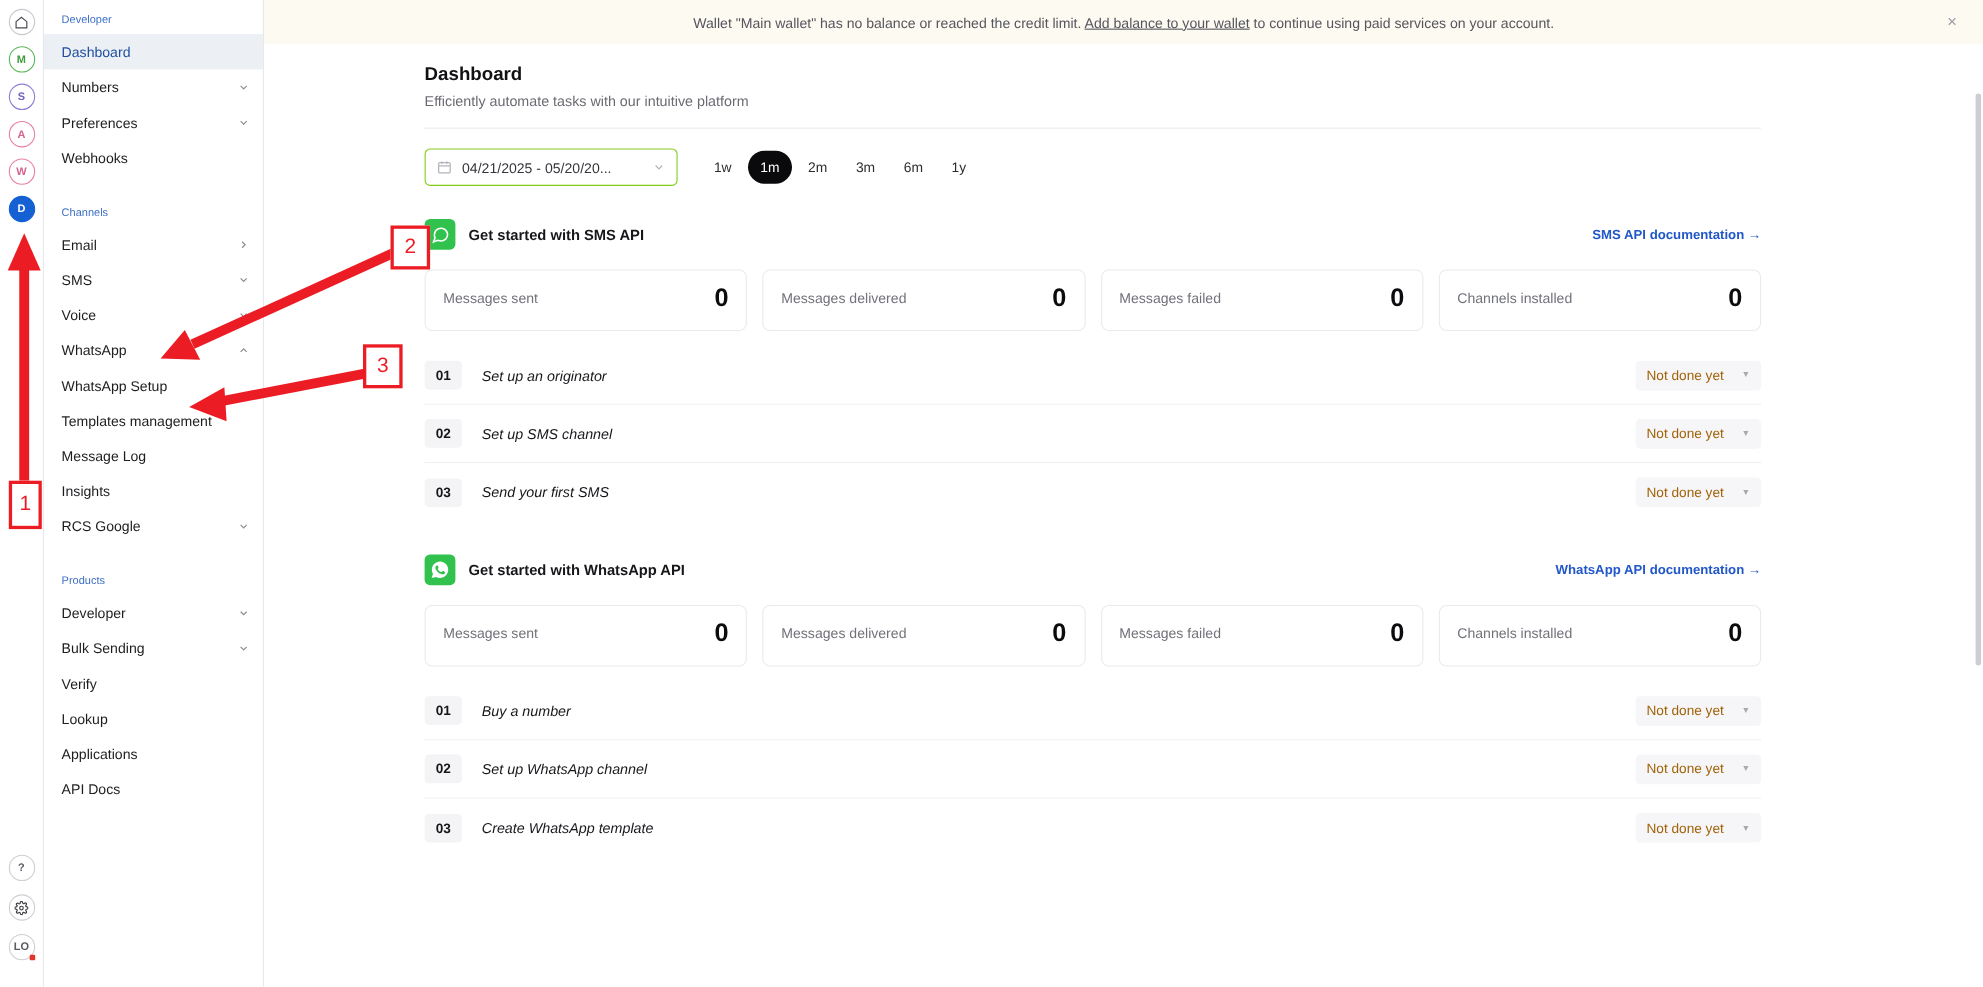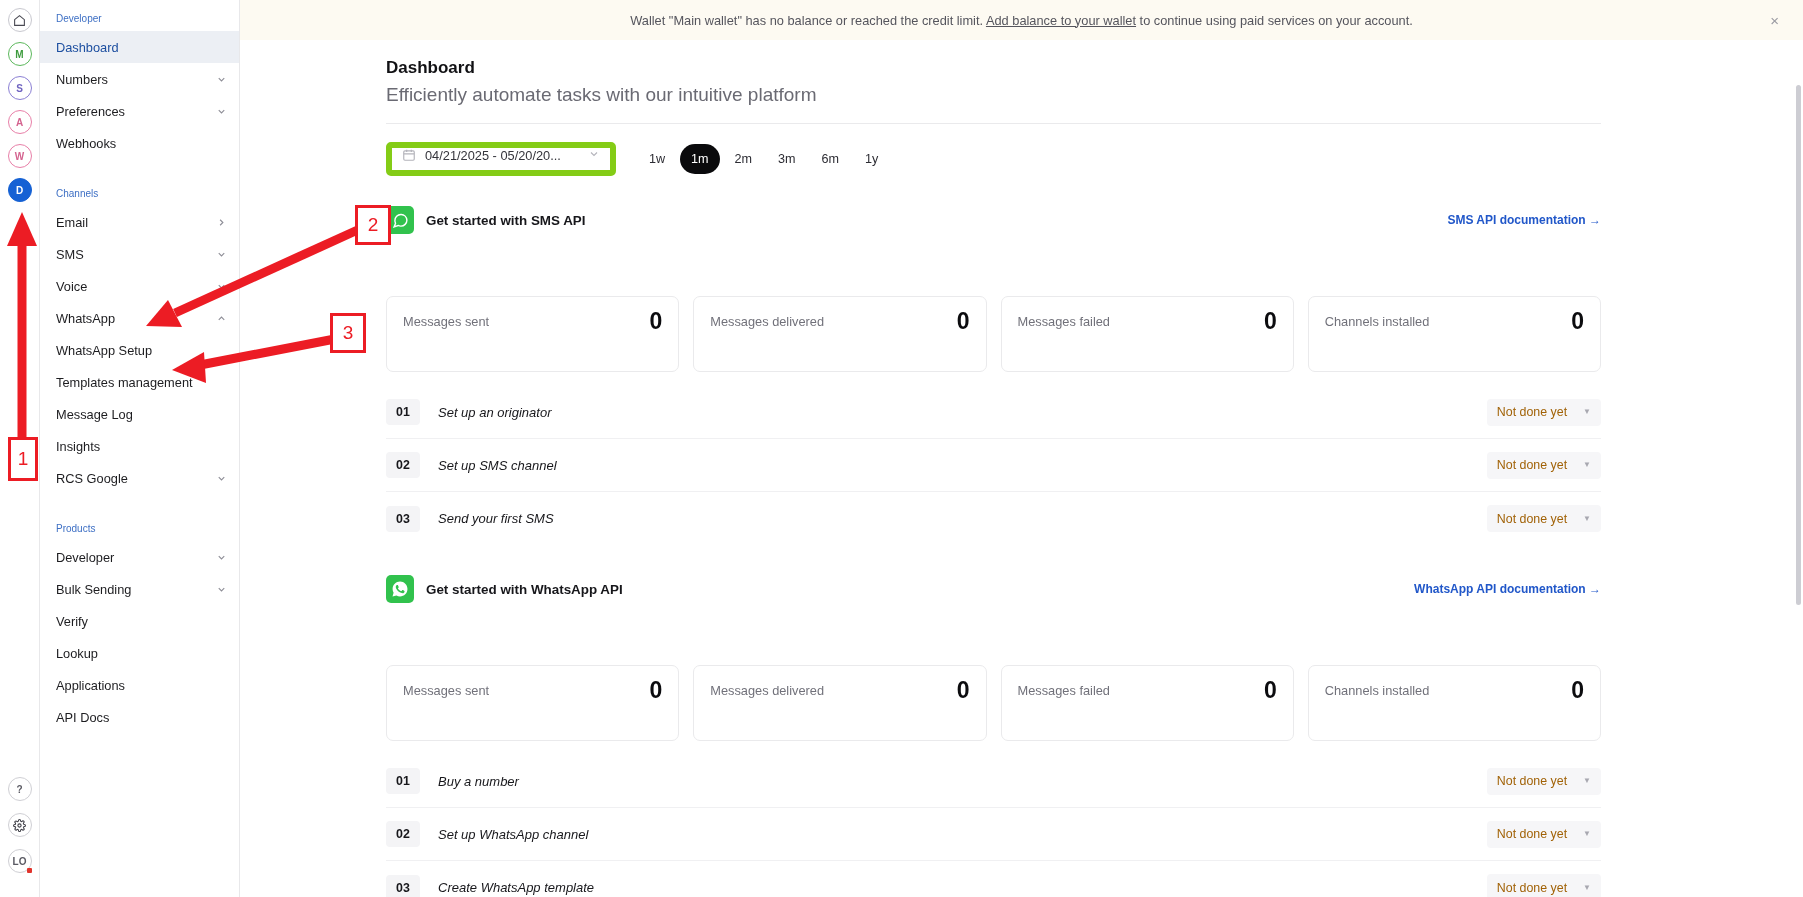--- a/index.html
+++ b/index.html
@@ -79,27 +79,27 @@
     font-size: 12.8px; color: #55555d; position: relative;
     padding: 0 40px;
   }
   .banner a { color: #55555d; text-decoration: underline; }
   .banner .close {
     position: absolute; right: 24px; top: 50%; transform: translateY(-50%);
     font-size: 15px; color: #9a9aa2; cursor: pointer; line-height: 1;
   }
   .content { padding: 0 0 0 0; height: 857px; overflow: hidden; position: relative; }
   .page-title { font-size: 17px; font-weight: bold; color: #111114; }
-  .page-sub { font-size: 19px; color: #6a6a73; margin-top: 6px; }
+  .page-sub { font-size: 13px; color: #6a6a73; margin-top: 6px; }
   .rule { height: 1px; background: #eaeaec; margin: 17px 0 0 0; width: 1215px; }
 
   .filters { display: flex; align-items: center; gap: 0; margin-top: 18px; }
   .daterange {
-    width: 230px; height: 34px; border: 6px solid #84cc16; border-radius: 5px;
-    display: flex; padding: 0 10px; gap: 9px;
+    width: 230px; height: 34px; border: 1px solid #84cc16; border-radius: 5px;
+    display: flex; align-items: center; padding: 0 10px; gap: 9px;
     font-size: 12.8px; color: #35353c; cursor: pointer; background: #fff;
   }
   .daterange .cal { color: #b4b4bb; display: flex; }
   .daterange .dtxt { flex: 1; white-space: nowrap; }
   .daterange .dchev { color: #b4b4bb; display: flex; }
   .pills { display: flex; align-items: flex-start; gap: 4px; margin-left: 22px; }
   .pill {
     min-width: 32px; height: 30px; padding: 0 11px;
     border-radius: 15px; display: flex; align-items: center; justify-content: center;
     font-size: 12.6px; color: #2c2c33; cursor: pointer;
@@ -113,23 +113,23 @@
   }
   .sec-ico svg { display: block; }
   .sec-title { font-size: 13.4px; font-weight: bold; color: #17171b; margin-left: 12px; }
   .sec-link {
     margin-left: auto; font-size: 12px; font-weight: bold; color: #2157c9;
     cursor: pointer; white-space: nowrap;
   }
 
   .cards { display: flex; gap: 14px; margin-top: 18px; width: 1215px; }
   .card {
-    flex: 1; height: 76px; border: 1px solid #eaeaec; border-radius: 7px;
+    flex: 1; height: 56px; border: 1px solid #eaeaec; border-radius: 7px;
     padding: 13px 16px; display: flex; align-items: flex-start;
-    justify-content: space-between; background: #fff; margin-top: 44px;
+    justify-content: space-between; background: #fff;
   }
   .card .ctitle { font-size: 12.8px; color: #71717a; padding-top: 4px; }
   .card .cval { font-size: 23px; font-weight: bold; color: #0c0c0f; line-height: 1; }
 
   .steps { margin-top: 14px; width: 1215px; }
   .step {
     height: 53px; display: flex; align-items: center;
     border-bottom: 1px solid #f0f0f2;
   }
   .step:last-child { border-bottom: none; }

